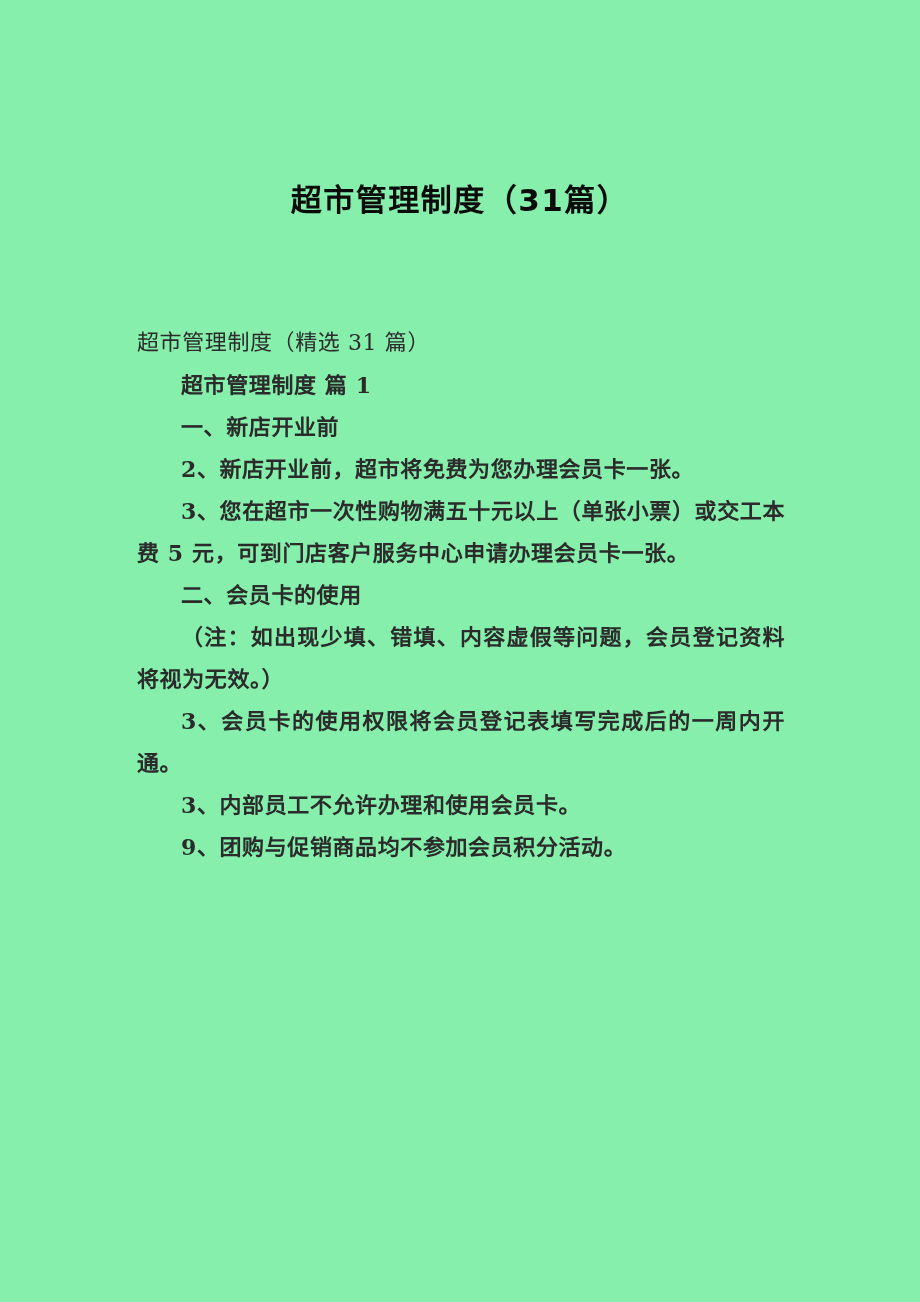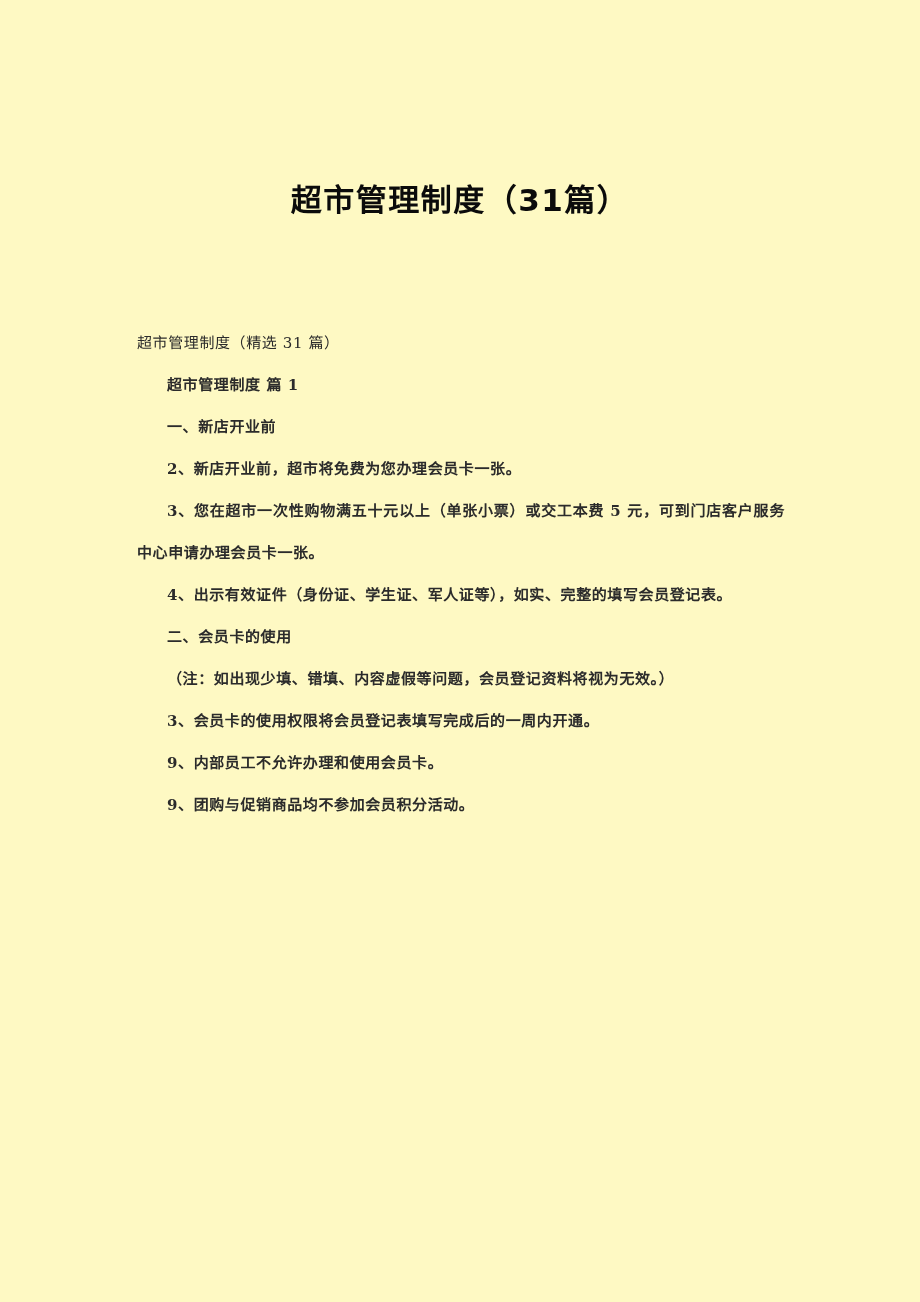--- a/index.html
+++ b/index.html
@@ -7,21 +7,21 @@
     margin: 0;
     padding: 0;
     background: #ffffff;
   }
 
   .page {
     position: relative;
     width: 920px;
     height: 1302px;
     margin: 0 auto;
-    background: #fef9c3;
+    background: #86efac;
     overflow: hidden;
     box-sizing: border-box;
   }
 
   
   .doc-title {
     position: absolute;
     top: 157px;
     left: 0;
     width: 920px;
@@ -38,21 +38,21 @@
   
   .body-block {
     position: absolute;
     top: 322px;
     left: 137px;
     width: 648px;
   }
 
   .para {
     font-family: "DejaVu Serif", "Liberation Serif", serif;
-    font-size: 15px;
+    font-size: 22px;
     line-height: 42px;
     color: #2b2b2b;
     text-align: justify;
     text-justify: inter-character;
     letter-spacing: 0.6px;
     margin: 0;
     white-space: pre-wrap;
     word-break: break-all;
   }
 
@@ -83,28 +83,27 @@
 
     <p class="para indent">超市管理制度 篇 1</p>
 
     <p class="para indent">一、新店开业前</p>
 
 
     <p class="para indent">2、新店开业前，超市将免费为您办理会员卡一张。</p>
 
     <p class="para indent">3、您在超市一次性购物满五十元以上（单张小票）或交工本费 5 元，可到门店客户服务中心申请办理会员卡一张。</p>
 
-    <p class="para indent">4、出示有效证件（身份证、学生证、军人证等），如实、完整的填写会员登记表。</p>
 
     <p class="para indent">二、会员卡的使用</p>
 
     <p class="para indent">（注：如出现少填、错填、内容虚假等问题，会员登记资料将视为无效。）</p>
 
     <p class="para indent">3、会员卡的使用权限将会员登记表填写完成后的一周内开通。</p>
 
 
-    <p class="para indent">9、内部员工不允许办理和使用会员卡。</p>
+    <p class="para indent">3、内部员工不允许办理和使用会员卡。</p>
 
     <p class="para indent">9、团购与促销商品均不参加会员积分活动。</p>
 
   </div>
 
 </div>
 
 </body></html>

